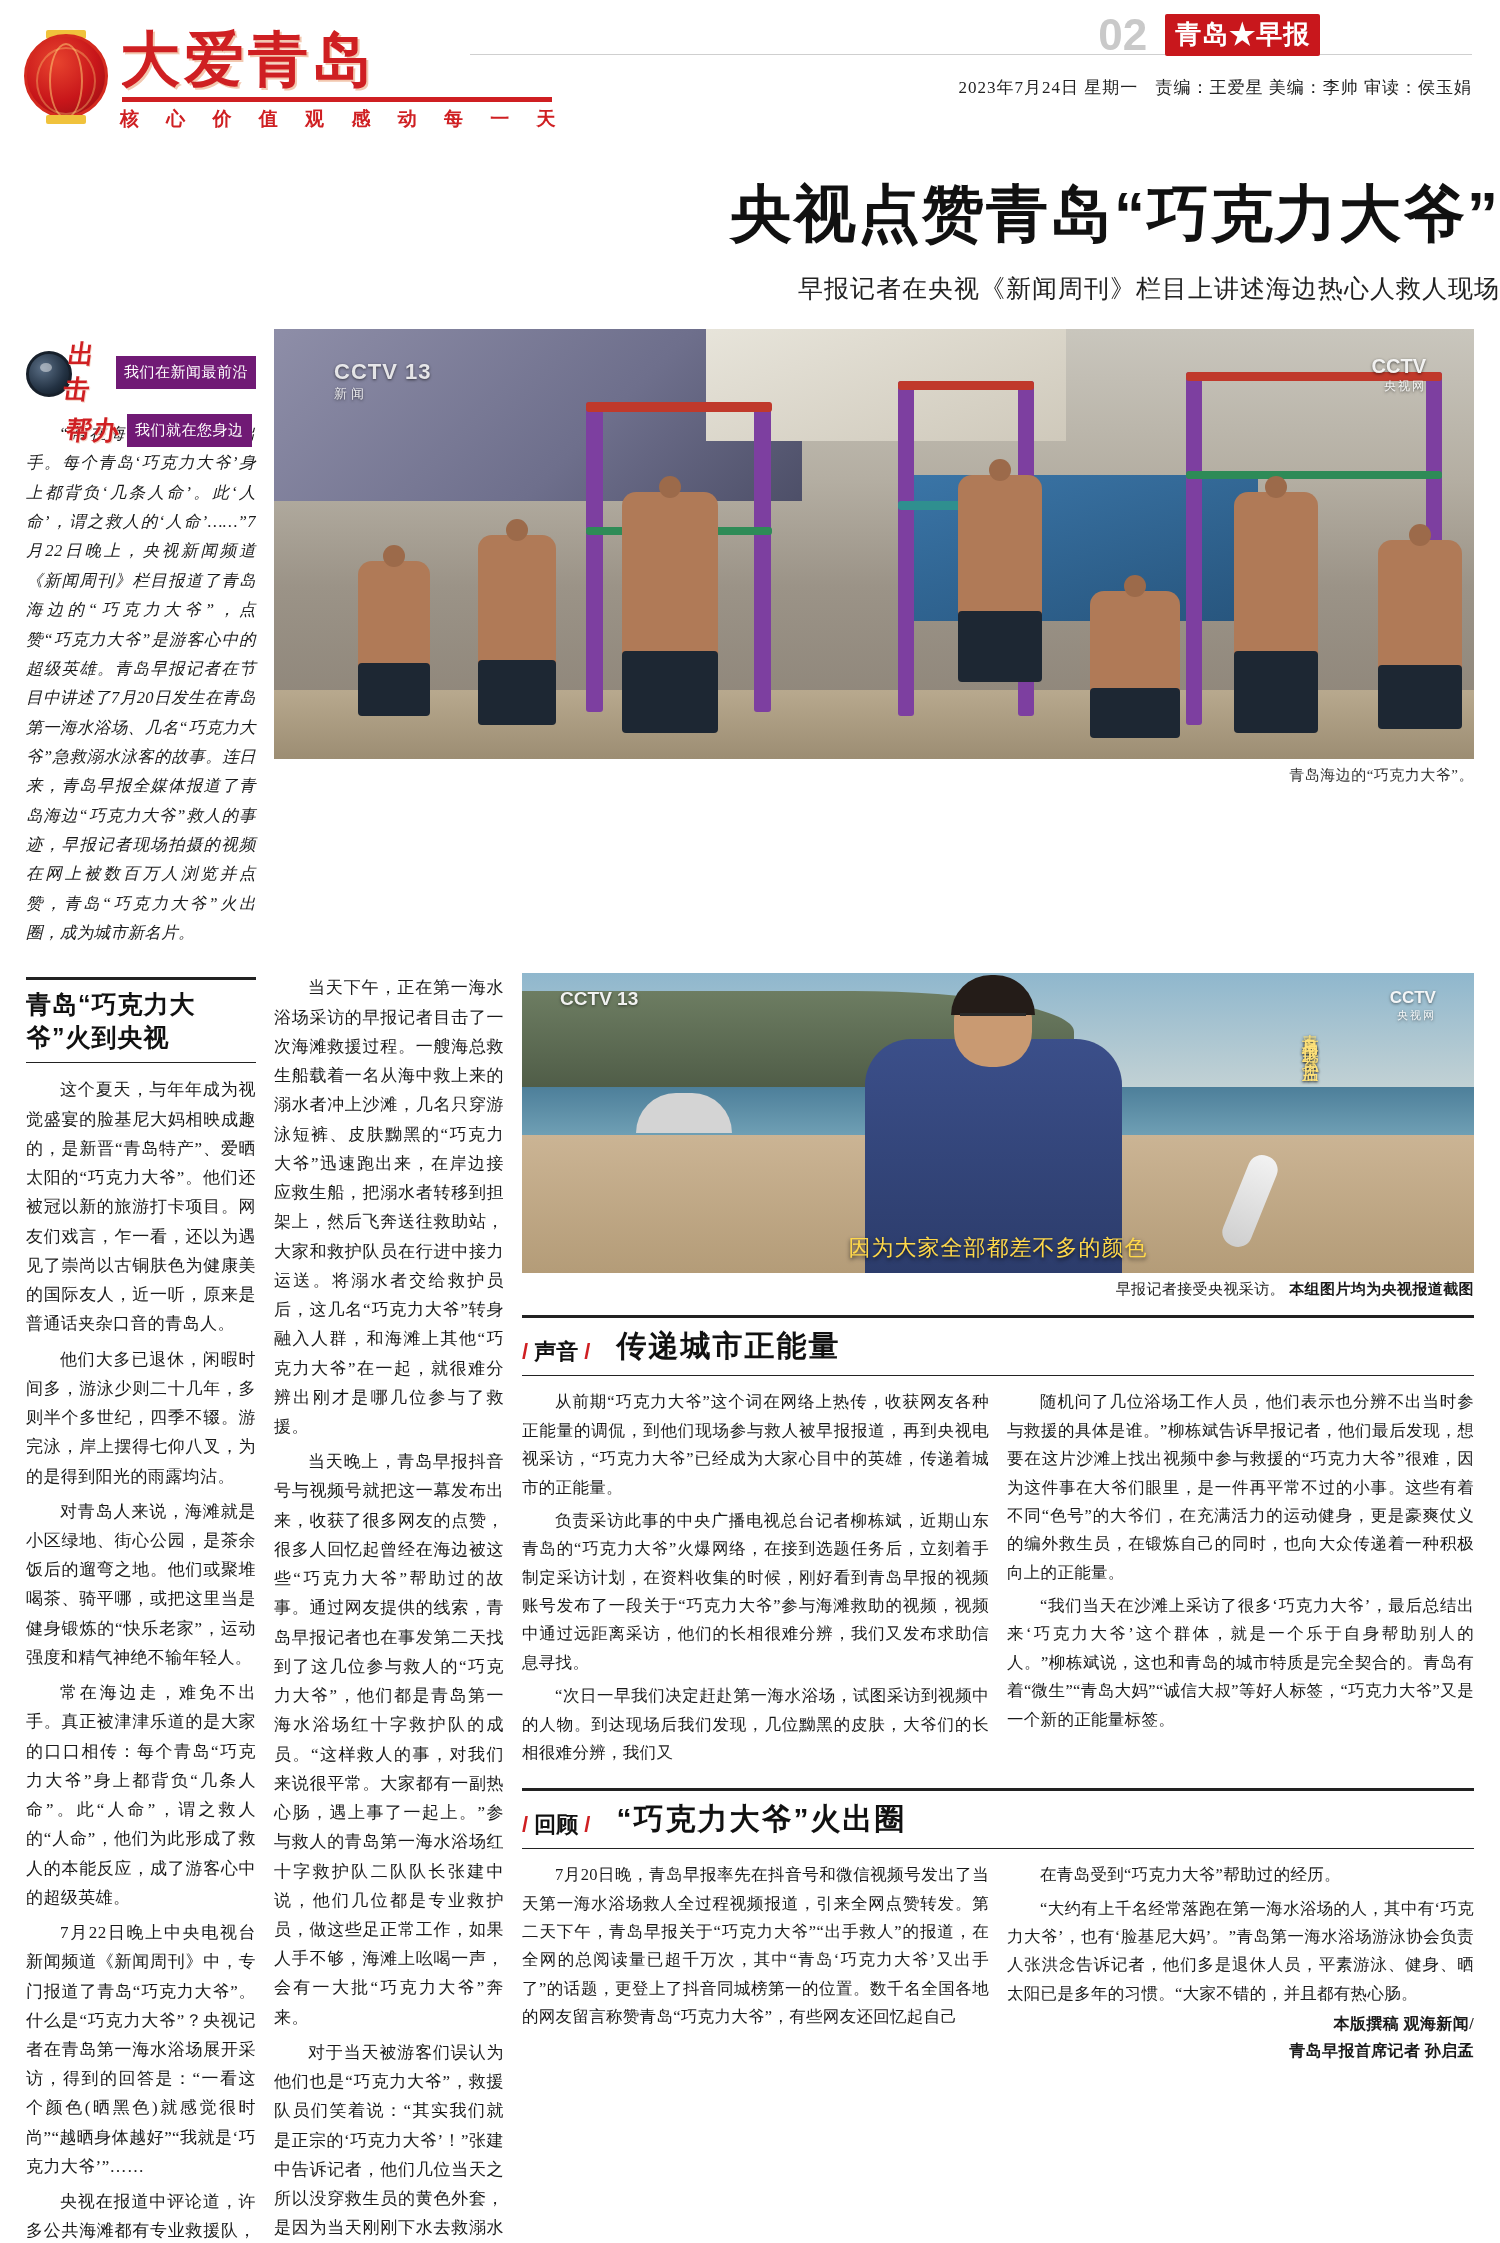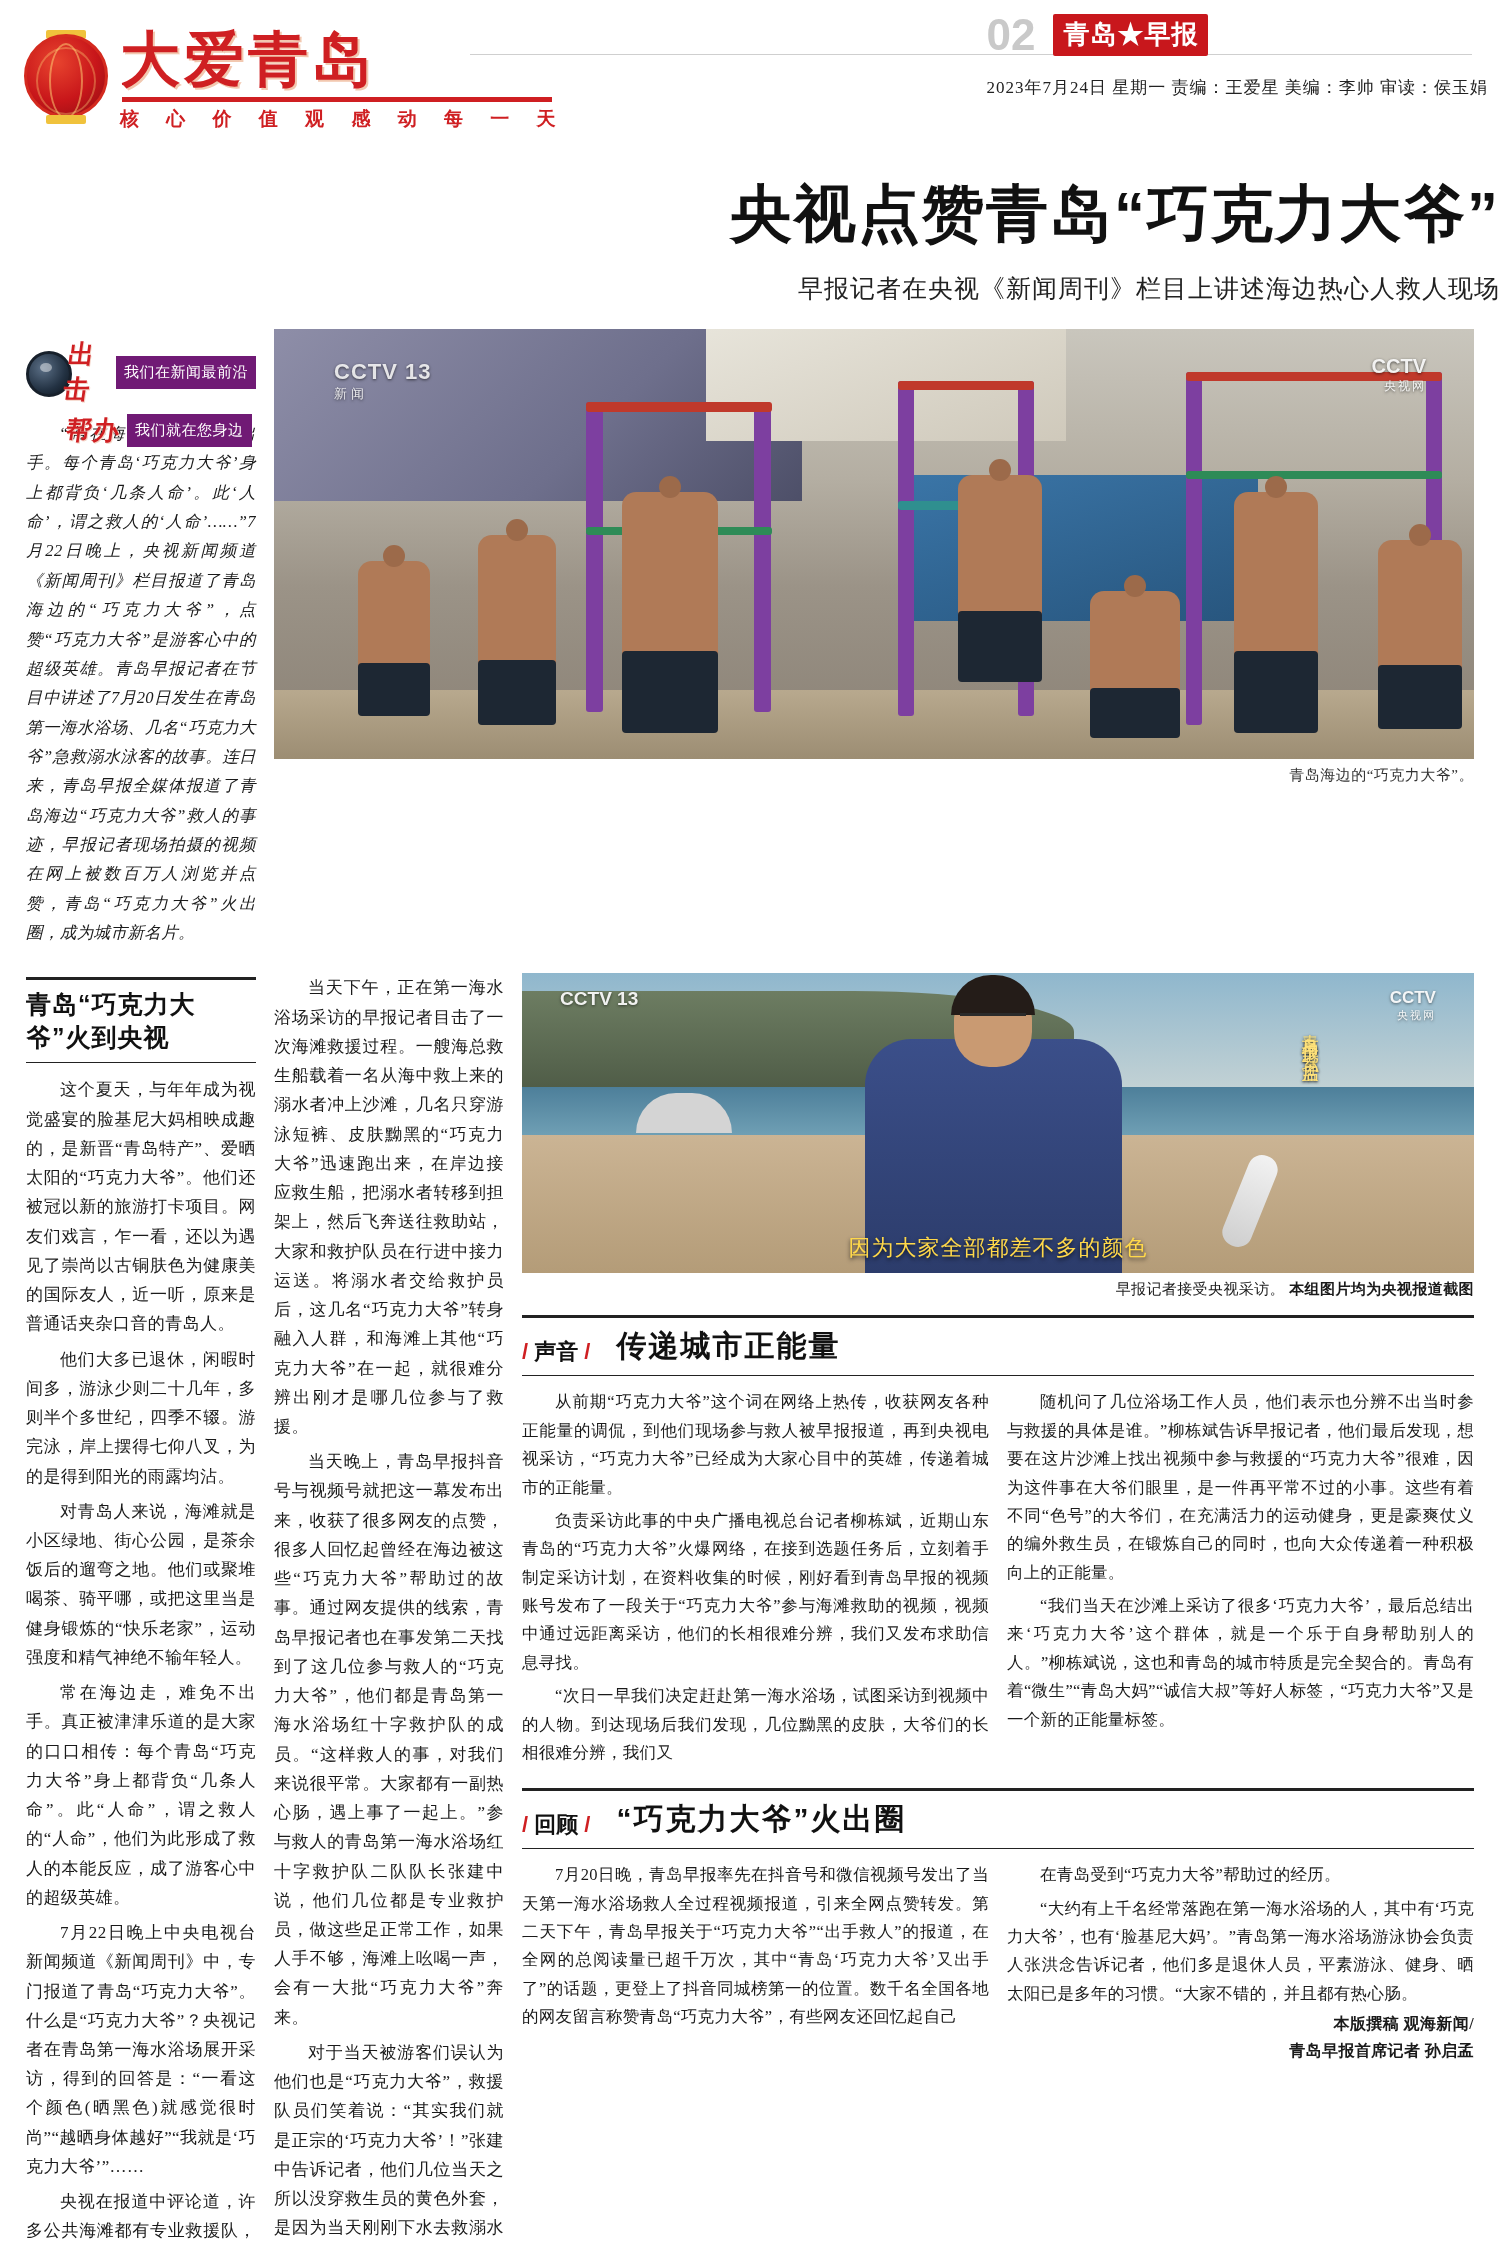--- a/index.html
+++ b/index.html
@@ -92,22 +92,22 @@
   .mh-sub {
     font-family: "Liberation Sans", sans-serif;
     font-size: 19px;
     color: #cf1f22;
     letter-spacing: 11px;
     font-weight: bold;
   }
 
   .mh-right {
     position: absolute;
-    right: 12px; top: 10px;
-    text-align: left;
+    right: 28px; top: 10px;
+    text-align: center;
   }
   .mh-pageno {
     display: inline-block;
     font-family: "Liberation Sans", sans-serif;
     font-size: 44px;
     color: #c9c9c9;
     font-weight: bold;
     vertical-align: middle;
     margin-right: 14px;
   }
@@ -123,21 +123,21 @@
     letter-spacing: 1px;
     border-radius: 2px;
   }
   .mh-meta {
     margin-top: 16px;
     font-size: 17px;
     color: #222;
     letter-spacing: 1px;
     white-space: nowrap;
   }
-  .mh-meta span { }
+  .mh-meta span { margin-left: 12px; }
   .mh-hairline {
     position: absolute;
     left: 470px; right: 28px; top: 54px;
     border-top: 1px solid #cfcfcf;
   }
 
   
   .headline-block { text-align: right; margin-top: 22px; }
   .headline {
     font-family: "Liberation Sans", sans-serif;

